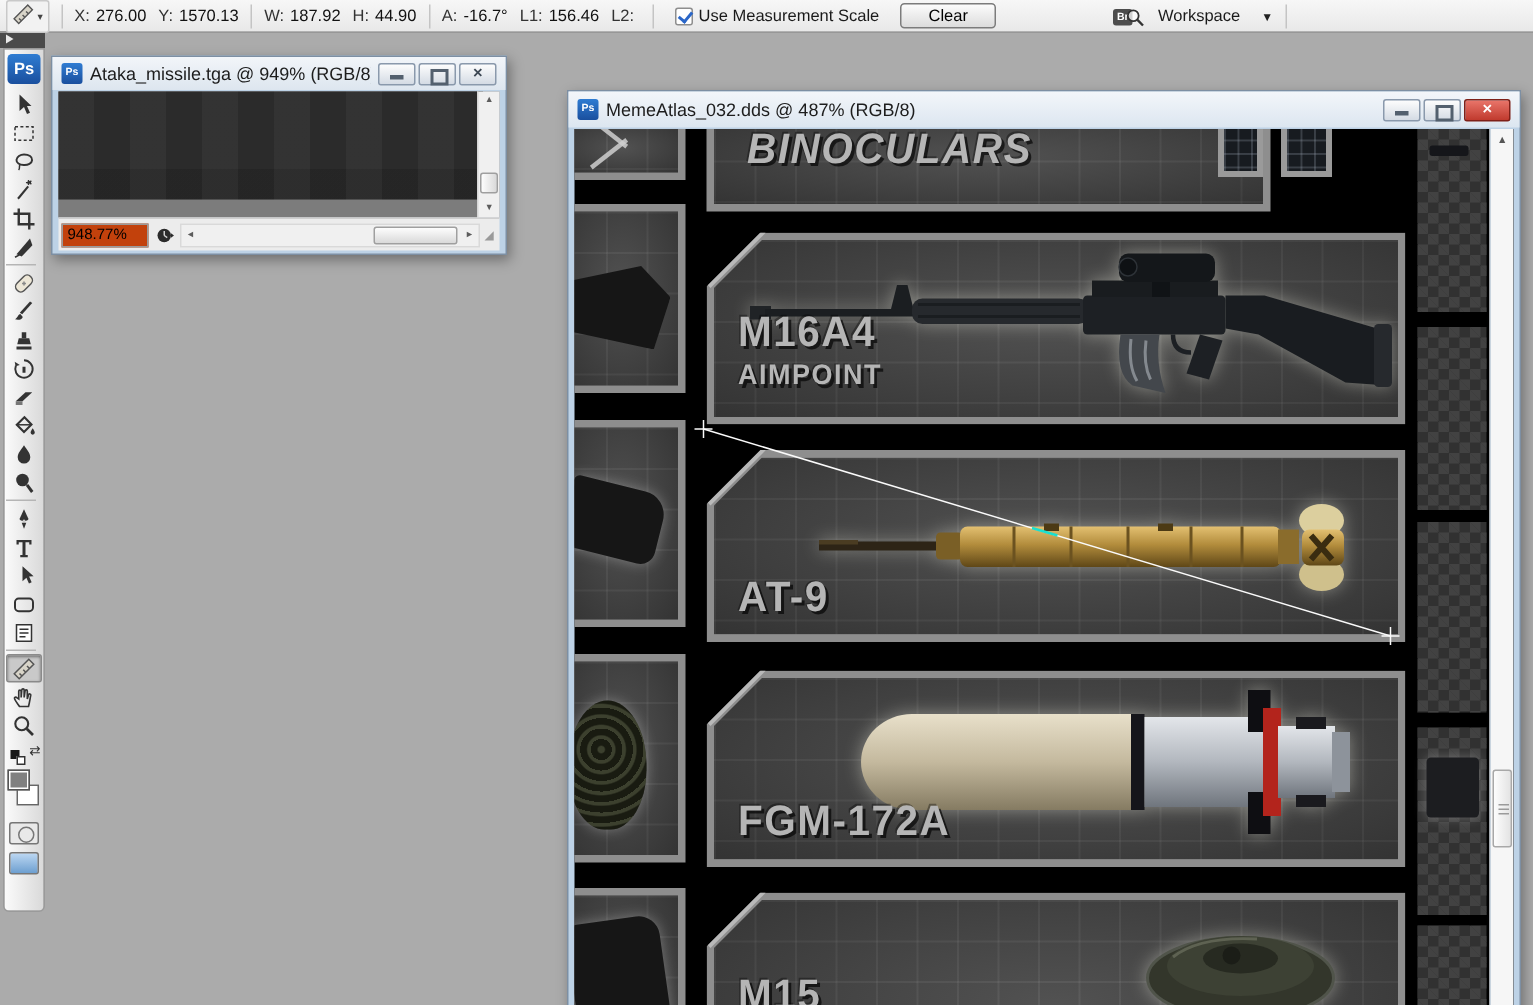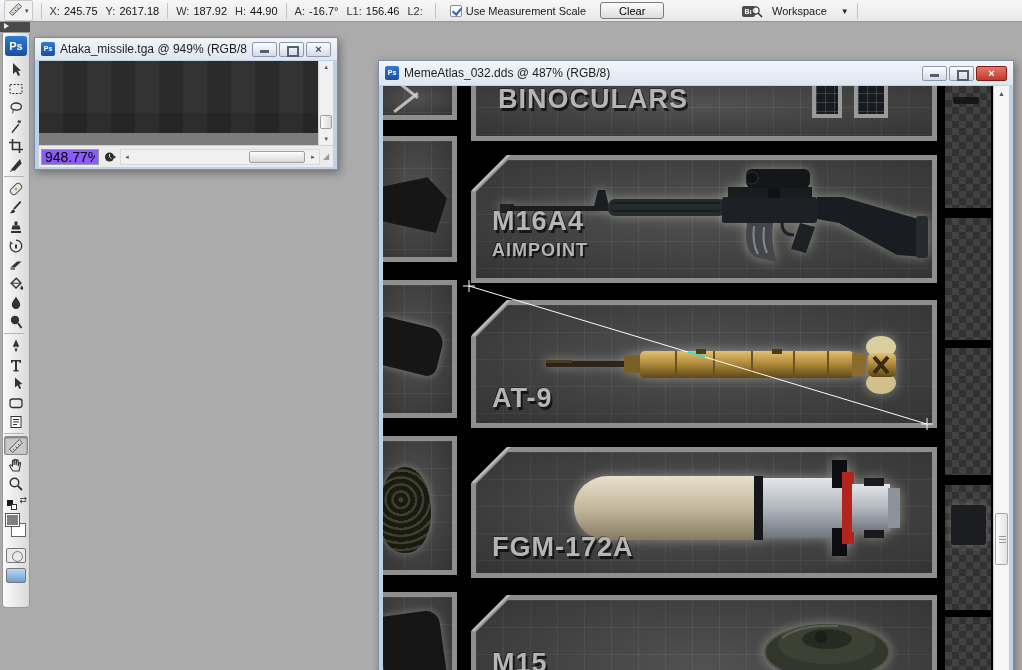--- a/index.html
+++ b/index.html
@@ -78,21 +78,21 @@
   .ataka-canvas { width:283px; height:84px; position:relative; background:#7c7c7c; }
   .ataka-img { position:absolute; left:0; top:0; width:283px; height:72px; background-color:#2e2e2e;
     background-image:repeating-linear-gradient(90deg, rgba(255,255,255,.025) 0 24px, rgba(0,0,0,.07) 24px 48px),
       linear-gradient(rgba(0,0,0,0) 0 72%, rgba(0,0,0,.12) 72% 100%); }
   .vscroll { width:15px; background:#f0f0f0; border-left:1px solid #d6d6d6; position:relative; }
   .vscroll .up,.vscroll .down { position:absolute; left:0; width:14px; height:12px; text-align:center; font-size:6px; color:#5c5c5c; line-height:12px; }
   .vscroll .up { top:0; } .vscroll .down { bottom:0; }
   .vthumb { position:absolute; left:1px; width:12px; background:linear-gradient(90deg,#fdfdfd,#d9d9d9); border:1px solid #9f9f9f; border-radius:2px; }
   .ataka-status { position:absolute; left:4px; right:4px; bottom:2px; height:22px; background:#ececec;
     border-top:1px solid #cfcfcf; display:flex; align-items:center; padding:0 2px; gap:3px; }
-  .zoom-field { width:58px; height:16px; background:#8b5cf6; border:1px solid #9a9a9a; font-size:14px; padding:2px 3px; font-family:inherit; }
+  .zoom-field { width:58px; height:16px; background:#c2410c; border:1px solid #9a9a9a; font-size:10px; padding:2px 3px; font-family:inherit; }
   .status-ic { width:15px; height:15px; display:flex; align-items:center; justify-content:center; }
   .hscroll { flex:1; height:16px; background:#f0f0f0; border:1px solid #d9d9d9; position:relative; }
   .hscroll .left,.hscroll .right { position:absolute; top:0; width:12px; height:14px; font-size:6px; color:#5c5c5c; text-align:center; line-height:14px; }
   .hscroll .left { left:0; } .hscroll .right { right:0; }
   .hthumb { position:absolute; top:1px; height:12px; background:linear-gradient(#fdfdfd,#d9d9d9); border:1px solid #9f9f9f; border-radius:2px; }
   .grip { width:8px; height:8px; color:#9a9a9a; font-size:8px; line-height:8px; }
 
   
   .win-big { left:378px; top:60px; width:636px; height:622px; }
   .win-big .titlebar { height:24px; background:linear-gradient(#f3f6fa,#dce6f0); }
@@ -152,25 +152,25 @@
           <path d="M1.5 11.2 11.2 1.5l3.3 3.3L4.8 14.5z" fill="#d8d4c8" stroke="#555"></path>
           <path d="M5 11l1.5 1.5M7.5 8.5 9 10M10 6l1.5 1.5" stroke="#555"></path>
         </svg>
     </span>
     <span class="ob-caret">▾</span>
   </div>
   <div class="ob-sep"></div>
   <div class="ob-fields" id="ob-fields">
       <span class="ob-pair">
         <span class="ob-label">X:</span>
-        <span class="ob-value">245.75</span>
+        <span class="ob-value">276.00</span>
       </span>
       <span class="ob-pair">
         <span class="ob-label">Y:</span>
-        <span class="ob-value">2617.18</span>
+        <span class="ob-value">1570.13</span>
       </span>
       <span class="ob-sep"></span>
       <span class="ob-pair">
         <span class="ob-label">W:</span>
         <span class="ob-value">187.92</span>
       </span>
       <span class="ob-pair">
         <span class="ob-label">H:</span>
         <span class="ob-value">44.90</span>
       </span>
@@ -433,21 +433,21 @@
                     background:repeating-radial-gradient(circle at 42% 38%, #3c402e 0 2px, #191b11 3px 7px);
                     box-shadow:0 0 9px rgba(255,255,255,.3);"></div>
       </div>
     </div>
     <div class="panel cut-left cut-bottom" style="left:-6px;top:506px;width:80px;height:160px;">
       <div class="panel-in grid-bg">
         <div class="dark-part" style="left:4px;top:16px;width:62px;height:70px;border-radius:8px 14px 4px 4px;transform:rotate(-8deg);"></div>
       </div>
     </div>
 
-    <div class="panel cut-top" style="left:88px;top:-6px;width:466px;height:61px;">
+    <div class="panel cut-top" style="left:88px;top:-6px;width:376px;height:61px;font-style:italic;">
       <div class="panel-in grid-bg">
         <div class="atlas-label" style="left:22px;top:4px;font-size:27px;">BINOCULARS</div>
         <div class="lens" style="left:336px;top:0;width:30px;height:38px;"></div>
         <div class="lens" style="left:378px;top:0;width:34px;height:38px;"></div>
       </div>
     </div>
 
     <div class="panel notched" style="left:88px;top:69px;width:466px;height:128px;">
       <div class="notch-line"></div>
       <div class="panel-in grid-bg">

